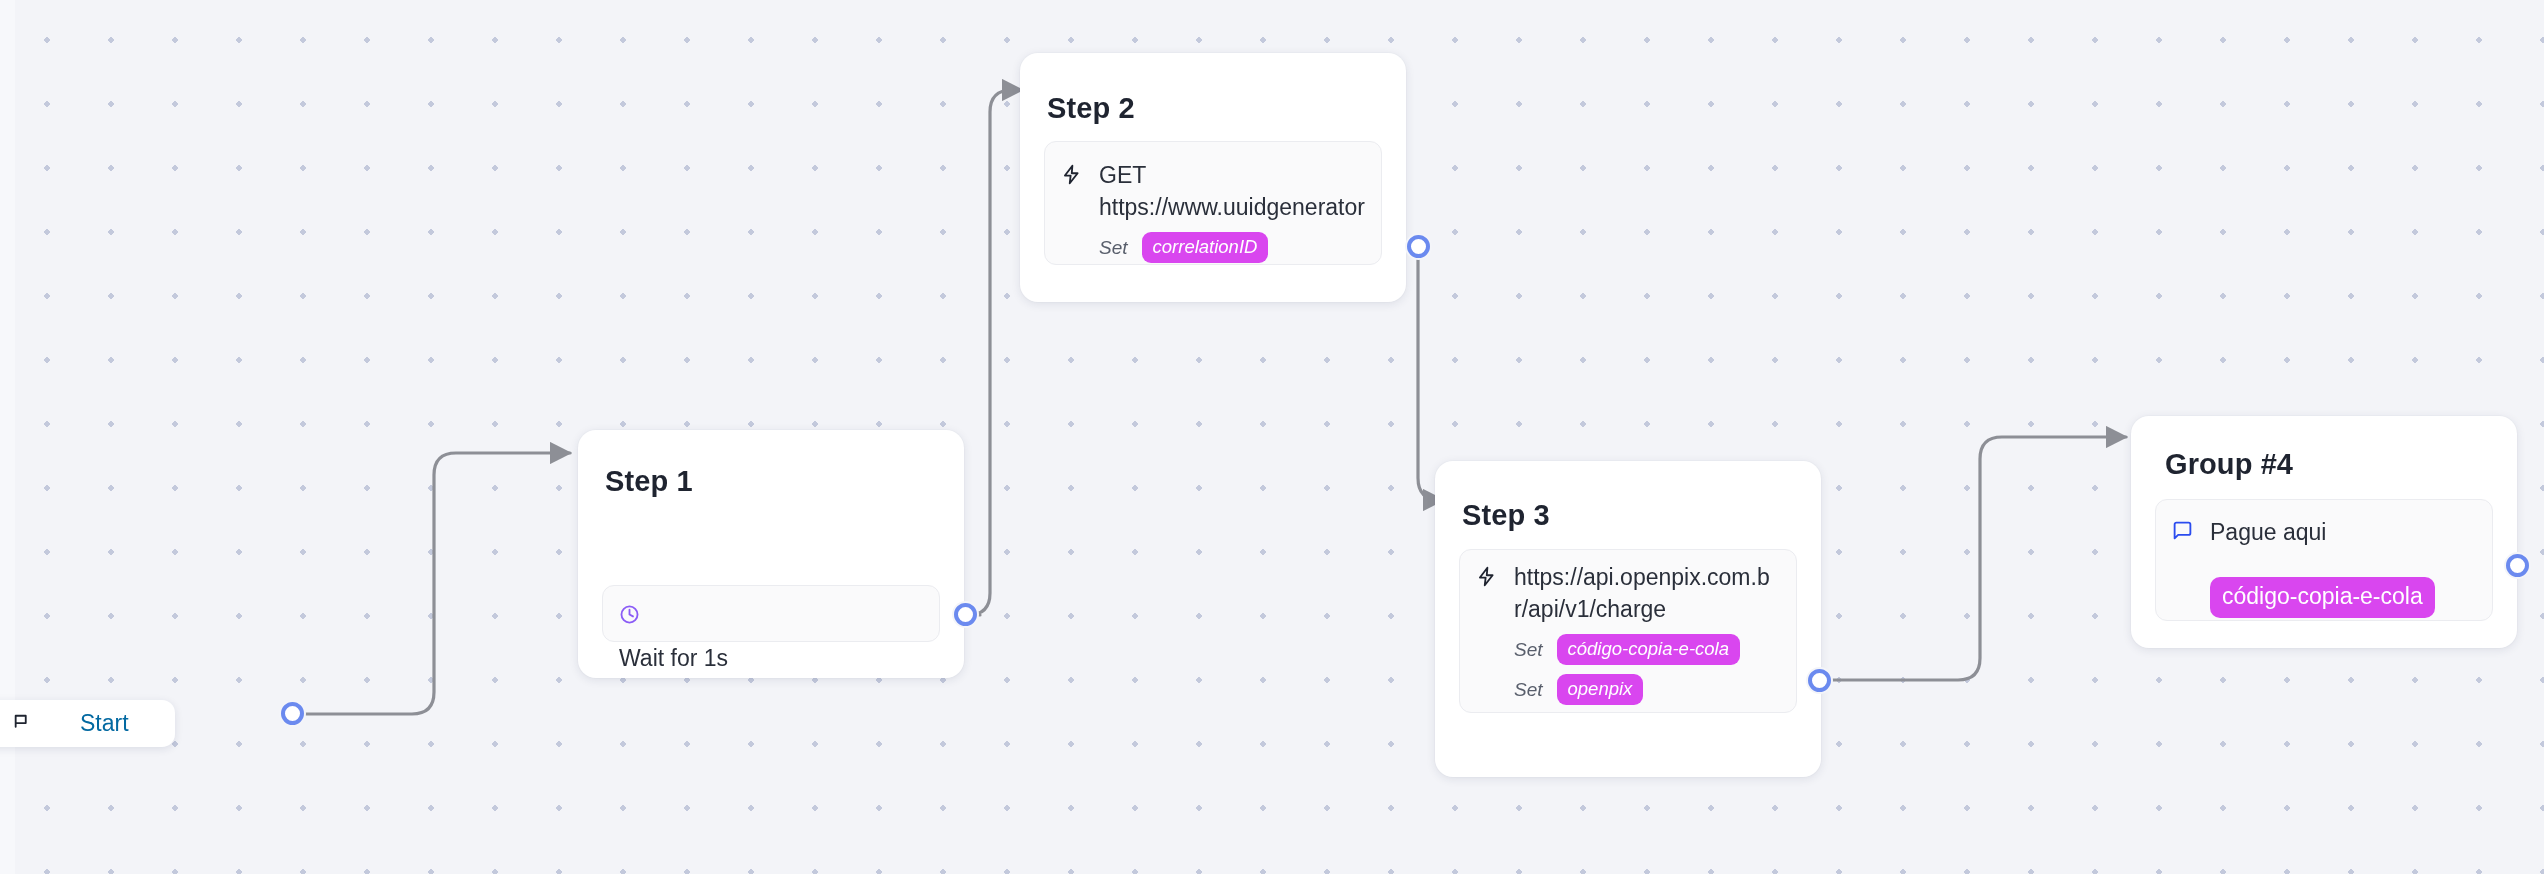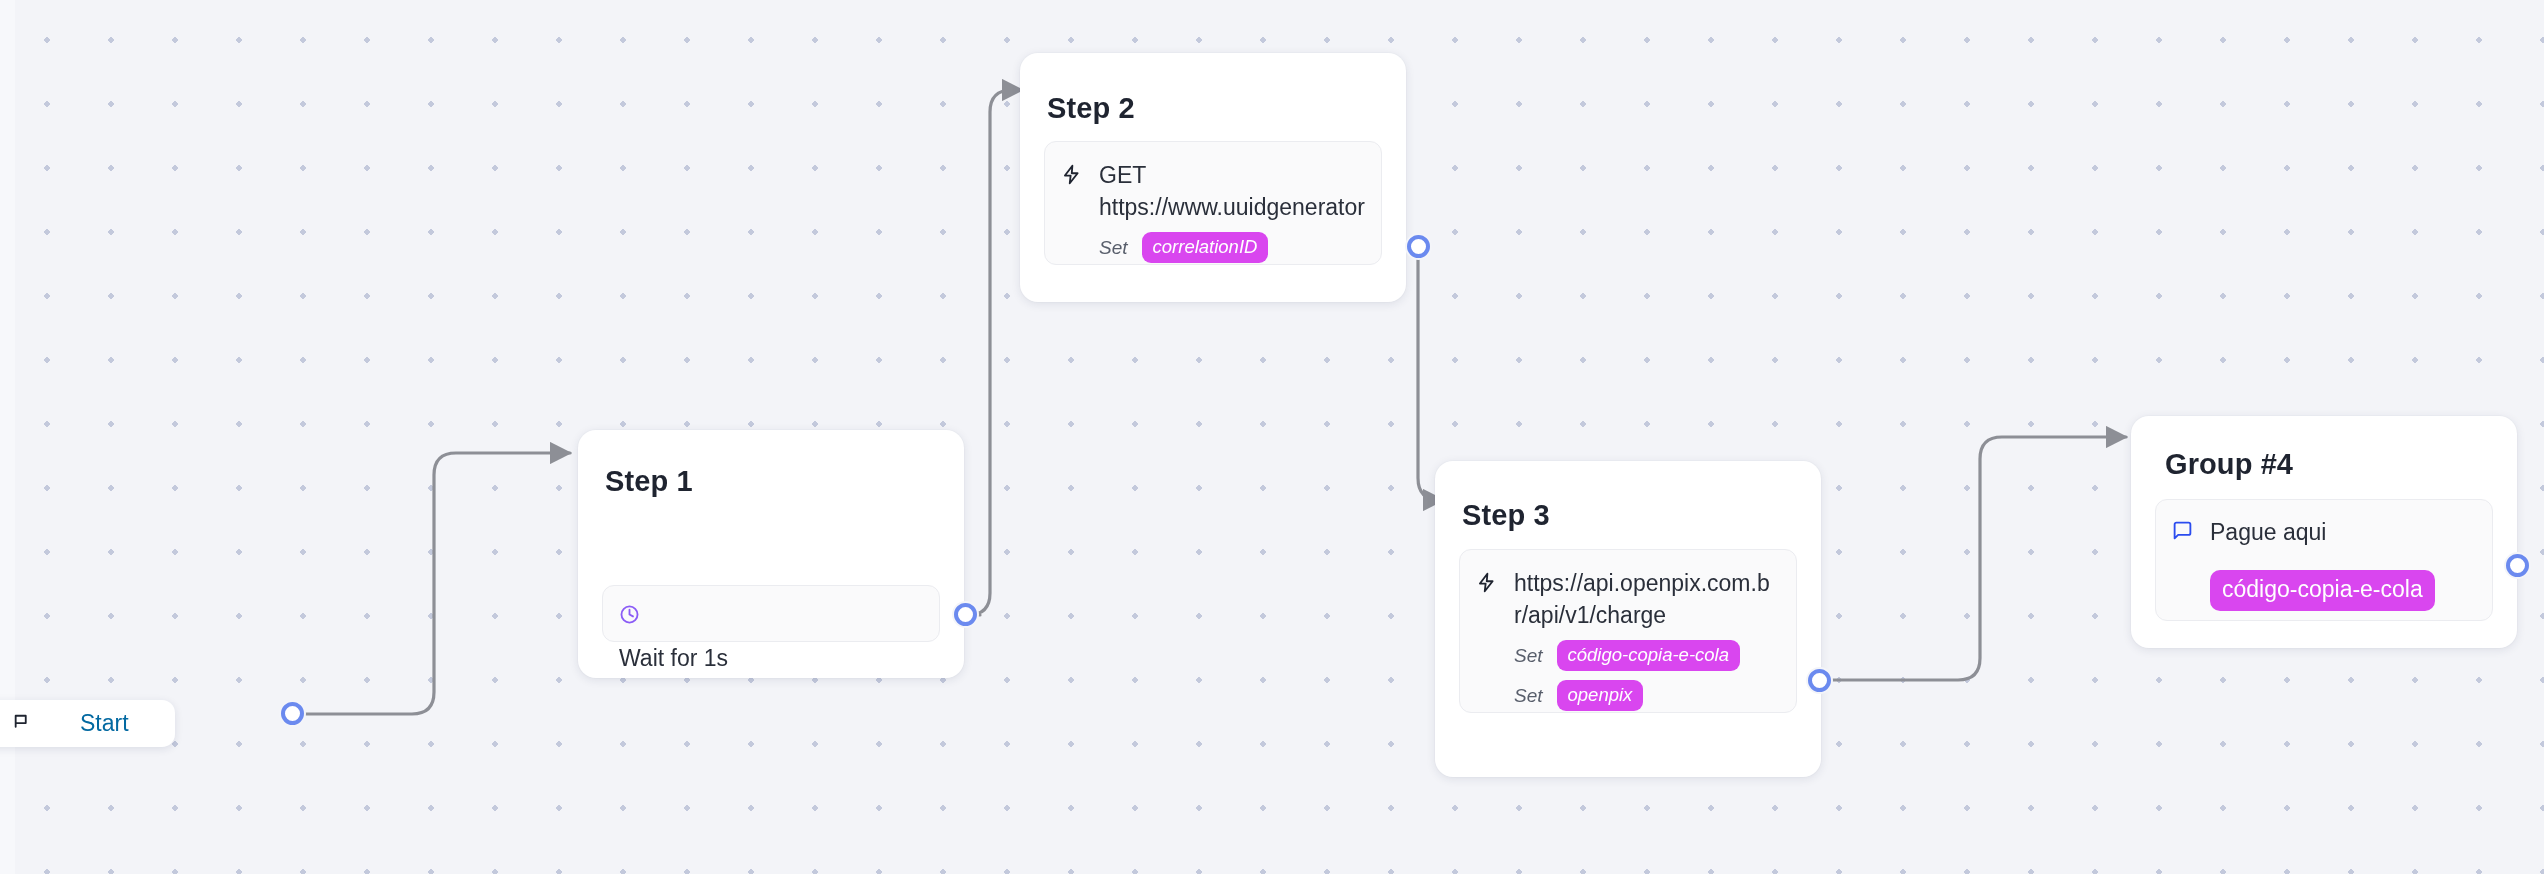--- a/index.html
+++ b/index.html
@@ -164,21 +164,21 @@
           <span class="badge">correlationID</span>
         </div>
       </div>
     </div>
   </div>
   <div class="conn" style="left:1405px; top:233px;"></div>
 
   <div class="node" id="step-3" style="left:1435px; top:461px; width:386px; height:316px;">
     <div class="node-title" style="position:absolute; left:27px; top:38px;">Step 3</div>
 
-    <div class="block" style="position:absolute; left:24px; top:88px; width:338px; height:164px; padding:17px 16px;">
+    <div class="block" style="position:absolute; left:24px; top:88px; width:338px; height:164px; padding:11px 16px;">
       <svg class="icon" style="margin-top:5px;" width="21" height="21" viewBox="0 0 24 24" fill="none" stroke="#1f2430" stroke-width="2.1" stroke-linecap="round" stroke-linejoin="round">
         <path d="M13 2 L4.5 13.2 L11 13.2 L10 22 L19 10.6 L12.3 10.6 Z"></path>
       </svg>
       <div style="flex:1; min-width:0;">
         <div class="block-text" style="word-break:break-all;">https://api.openpix.com.br/api/v1/charge</div>
         <div class="setrow">
           <span class="set-label">Set</span>
           <span class="badge">código-copia-e-cola</span>
         </div>
         <div class="setrow">
@@ -186,21 +186,21 @@
           <span class="badge">openpix</span>
         </div>
       </div>
     </div>
   </div>
   <div class="conn" style="left:1806px; top:667px;"></div>
 
   <div class="node" id="group-4" style="left:2131px; top:416px; width:386px; height:232px;">
     <div class="node-title" style="position:absolute; left:27px; top:32px;margin-left:7px;">Group #4</div>
 
-    <div class="block" style="position:absolute; left:24px; top:83px; width:338px; height:122px; padding:16px 16px; flex-direction:column; gap:5px;">
+    <div class="block" style="position:absolute; left:24px; top:83px; width:338px; height:122px; padding:16px 16px; flex-direction:column; gap:12px;">
       <div style="display:flex; align-items:flex-start; gap:17px;">
         <svg class="icon" style="margin-top:4px;" width="21" height="21" viewBox="0 0 24 24" fill="none" stroke="#2b4cef" stroke-width="2.1" stroke-linecap="round" stroke-linejoin="round">
           <path d="M21 15a2 2 0 0 1-2 2H7l-4 4V5a2 2 0 0 1 2-2h14a2 2 0 0 1 2 2z"></path>
         </svg>
         <div class="block-text">Pague aqui</div>
       </div>
       <div style="margin-top:17px; margin-left:38px;">
         <span class="badge big">código-copia-e-cola</span>
       </div>
     </div>

